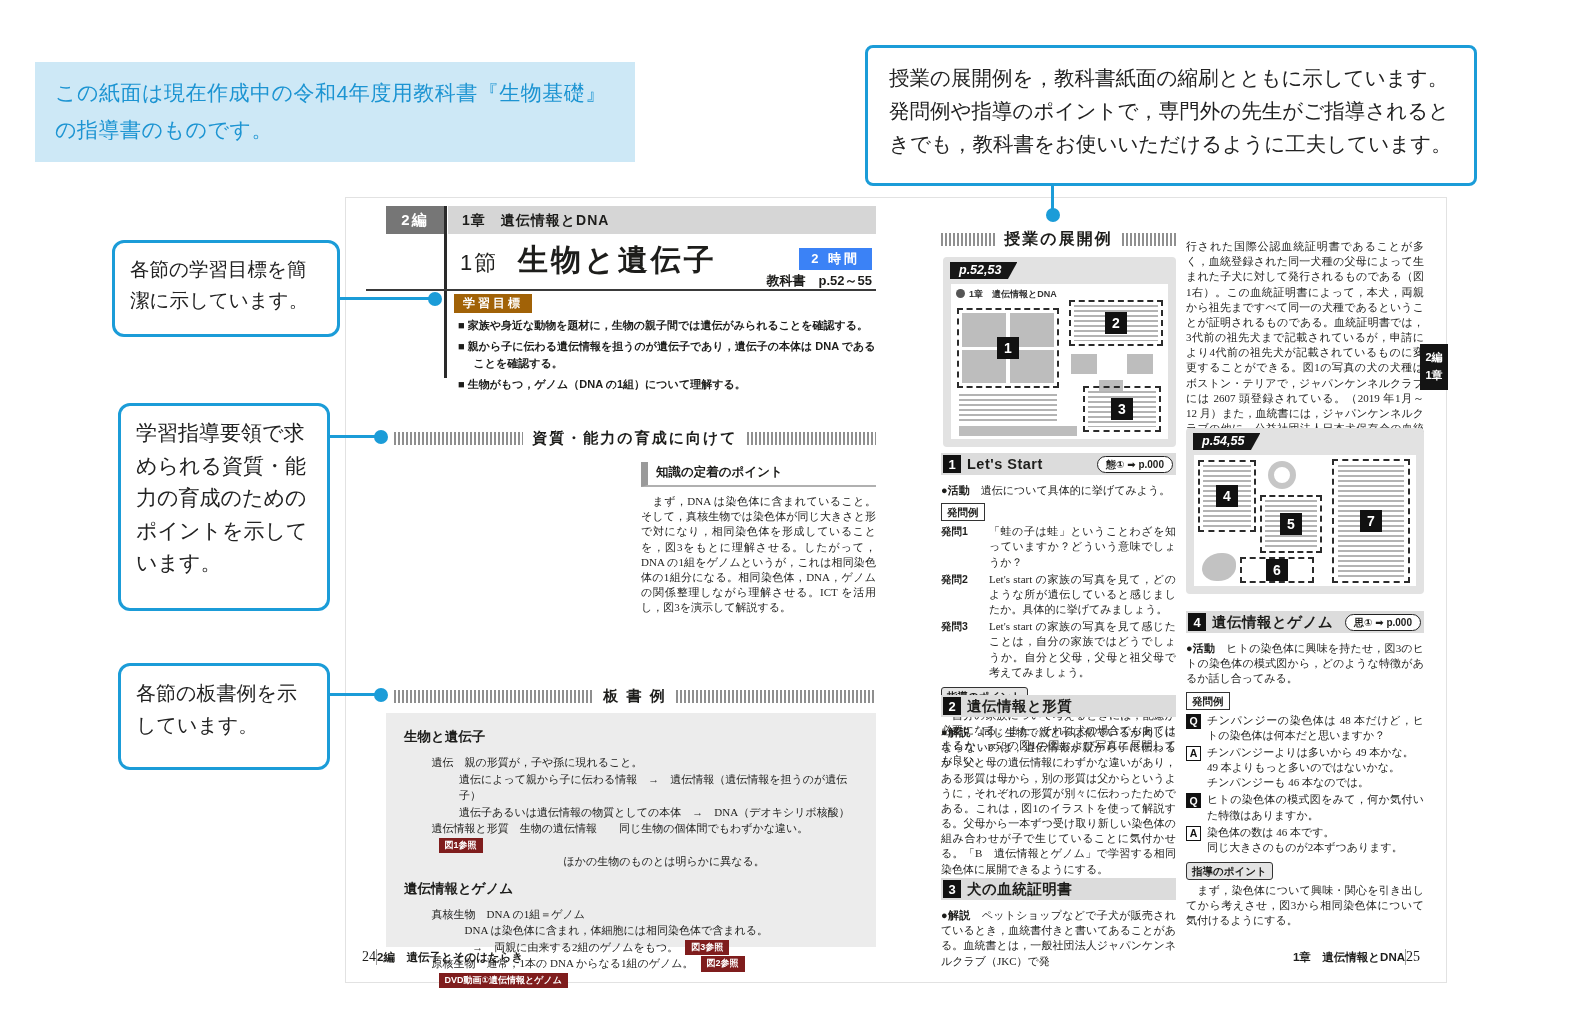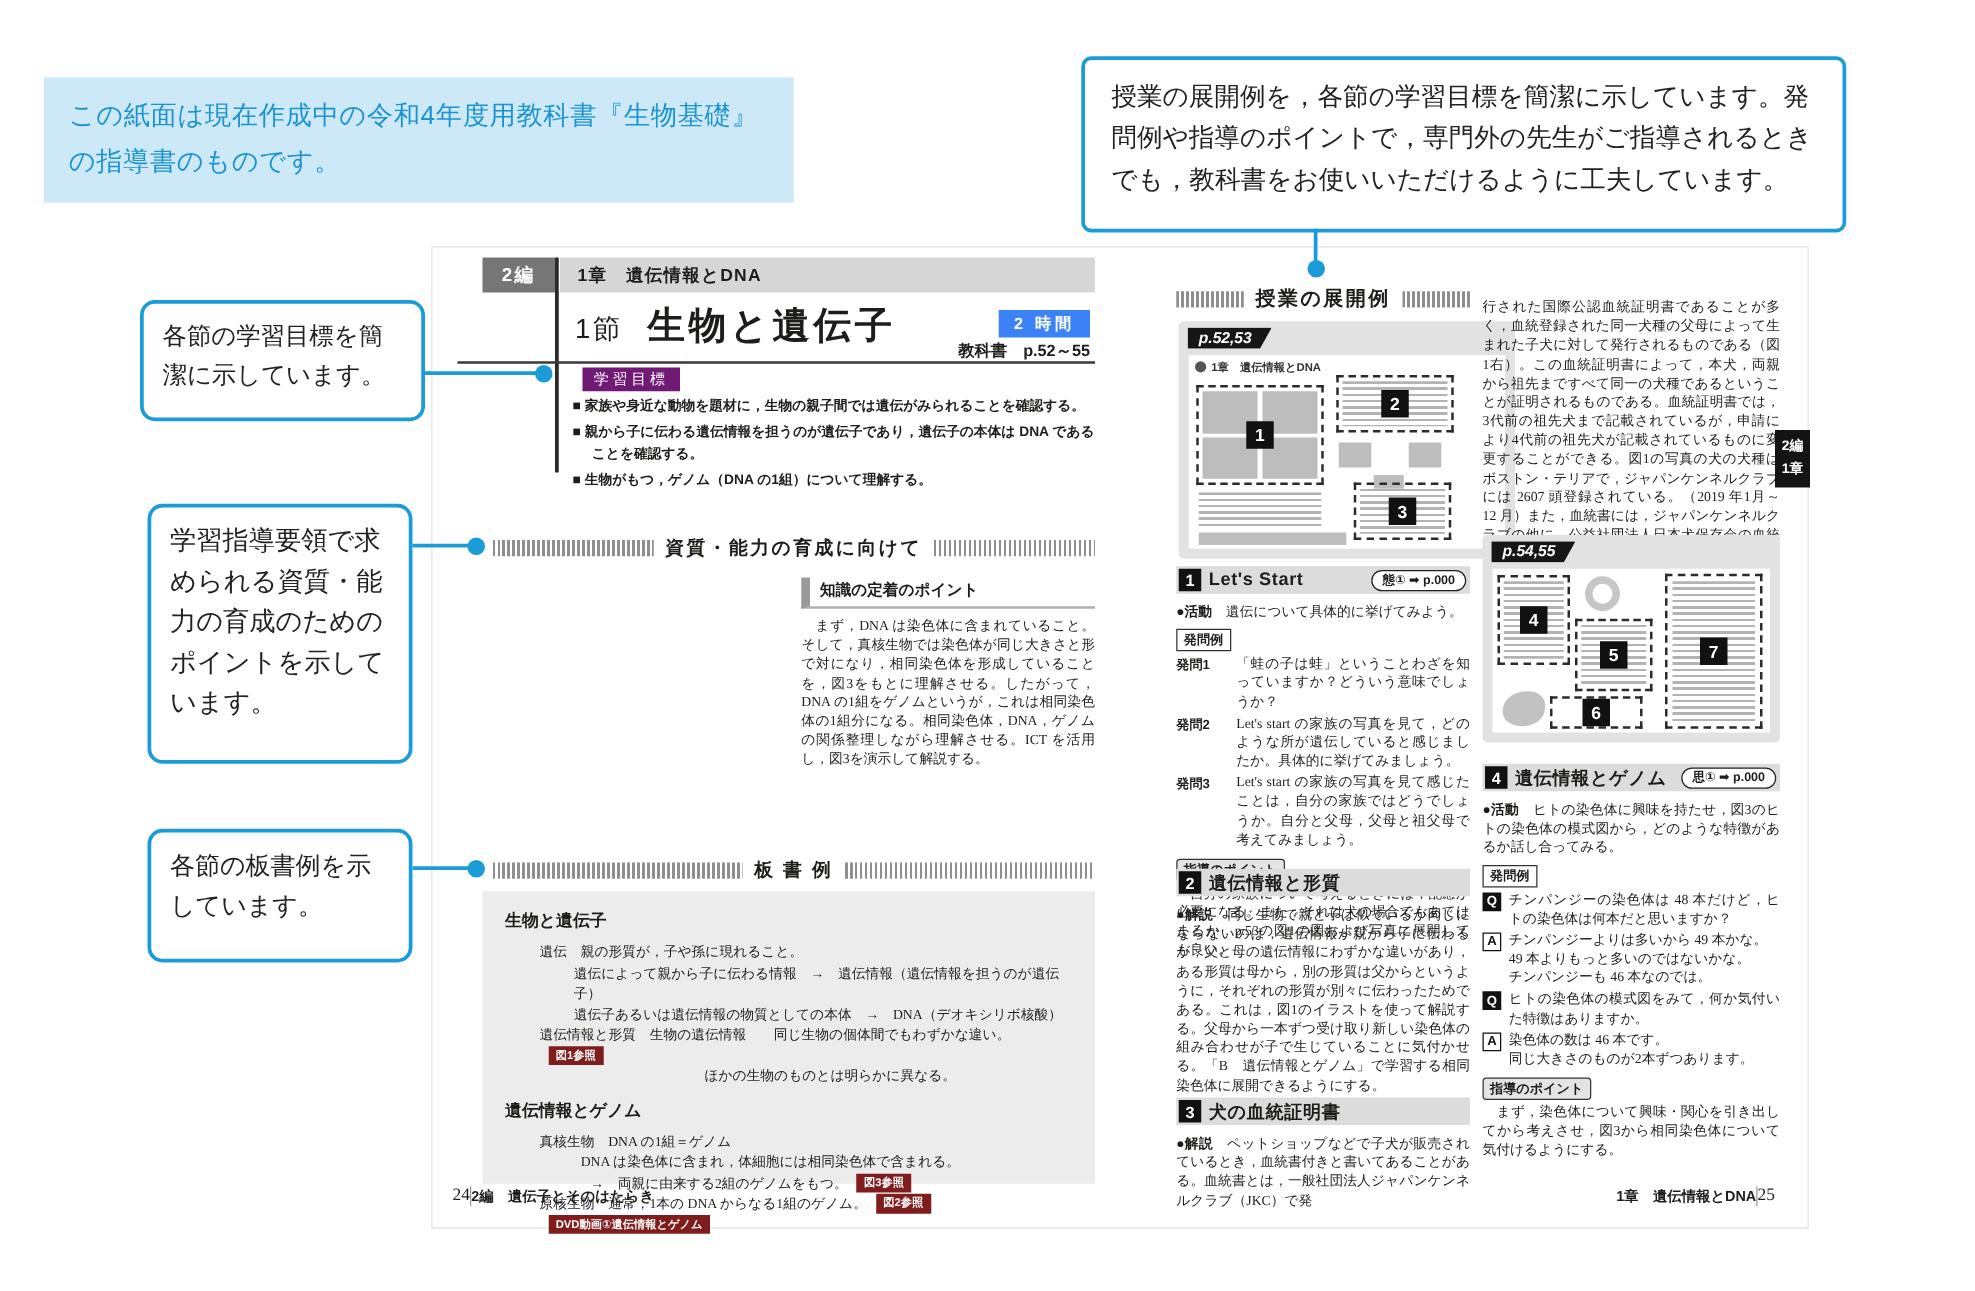--- a/index.html
+++ b/index.html
@@ -42,22 +42,22 @@
     font-size:15px;font-weight:bold;display:flex;align-items:center;justify-content:center;letter-spacing:2px;}
   .chapter-bar{left:102px;top:8px;width:428px;height:28px;background:#d6d6d6;
     font-size:14px;font-weight:bold;line-height:28px;padding-left:14px;letter-spacing:1px;}
   .vline{left:98px;top:8px;width:3px;height:172px;background:#2a2a2a;}
   .title-no{left:114px;top:50px;font-size:22px;letter-spacing:2px;}
   .title-main{left:172px;top:42px;font-size:30px;font-weight:bold;letter-spacing:3px;}
   .hours-badge{right:574px;top:50px;background:#3b82f6;color:#fff;font-size:13px;font-weight:bold;
     padding:2px 12px;letter-spacing:3px;}
   .textbook-ref{right:574px;top:74px;font-size:13px;font-weight:bold;}
   .title-hr{left:20px;top:91px;width:510px;height:2px;background:#3a3a3a;}
-  .goals-badge{left:108px;top:96px;background:#701a75;color:#fff;font-size:12px;font-weight:normal;
-    padding:1px 9px;letter-spacing:3px;margin-left:12px;}
+  .goals-badge{left:108px;top:96px;background:#a16207;color:#fff;font-size:12px;font-weight:bold;
+    padding:1px 9px;letter-spacing:3px;}
   .goals-list{left:112px;top:119px;width:424px;list-style:none;}
   .goals-list li{font-size:11px;font-weight:bold;line-height:1.55;margin-bottom:4px;
     padding-left:1.4em;text-indent:-1.4em;}
   .goals-list li::before{content:"■ ";}
 
   
   .stripe-header{display:flex;align-items:center;gap:9px;text-align:center;}
   .stripes{flex:1;height:13px;background:repeating-linear-gradient(90deg,#8f8f8f 0 2px,#ffffff 2px 4px);}
   .stripe-title{font-size:15px;font-weight:bold;letter-spacing:2px;white-space:nowrap;}
   .hdr-ability{left:48px;top:231px;width:482px;}
@@ -128,21 +128,21 @@
   .ph-blob{position:absolute;background:#c2c2c2;border-radius:60% 40% 55% 45%;}
 
   .side-tab{left:1074px;top:146px;width:28px;height:46px;background:#141414;color:#fff;
     font-size:11px;font-weight:bold;text-align:center;padding-top:5px;line-height:1.6;}
 </style>
 </head>
 <body>
 
 <div class="intro-box">この紙面は現在作成中の令和4年度用教科書『生物基礎』の指導書のものです。</div>
 
-<div class="callout tr">授業の展開例を，各節の学習目標を簡潔に示しています。発問例や指導のポイントで，専門外の先生がご指導されるときでも，教科書をお使いいただけるように工夫しています。</div>
+<div class="callout tr">授業の展開例を，教科書紙面の縮刷とともに示しています。発問例や指導のポイントで，専門外の先生がご指導されるときでも，教科書をお使いいただけるように工夫しています。</div>
 <div class="conn" style="left:1051px;top:183px;width:3px;height:27px;"></div>
 <div class="dot" style="left:1046px;top:208px;"></div>
 
 <div class="callout c1">各節の学習目標を簡潔に示しています。</div>
 <div class="conn" style="left:340px;top:297px;width:92px;height:3px;"></div>
 <div class="dot" style="left:428px;top:292px;"></div>
 
 <div class="callout c2">学習指導要領で求められる資質・能力の育成のためのポイントを示しています。</div>
 <div class="conn" style="left:330px;top:435px;width:50px;height:3px;"></div>
 <div class="dot" style="left:374px;top:430px;"></div>
@@ -202,21 +202,21 @@
     <span class="fdiv"></span>
     <span class="flabel">2編　遺伝子とそのはたらき</span>
   </div>
 
   <div class="abs stripe-header hdr-dev">
     <div class="stripes"></div>
     <div class="stripe-title">授業の展開例</div>
     <div class="stripes"></div>
   </div>
 
-  <div class="abs thumb" style="left:597px;top:59px;width:269px;height:190px;">
+  <div class="abs thumb" style="left:597px;top:59px;width:233px;height:190px;">
     <div class="thumb-tab">p.52,53</div>
     <div class="thumb-page">
       <div class="mini-title">1章　遺伝情報とDNA</div>
       <div class="dashed-frame" style="left:6px;top:24px;width:102px;height:80px;">
         <div class="ph" style="left:3px;top:3px;width:44px;height:34px;"></div>
         <div class="ph" style="left:51px;top:3px;width:44px;height:34px;"></div>
         <div class="ph" style="left:3px;top:40px;width:44px;height:33px;"></div>
         <div class="ph" style="left:51px;top:40px;width:44px;height:33px;"></div>
         <div class="frame-num">1</div>
       </div>

